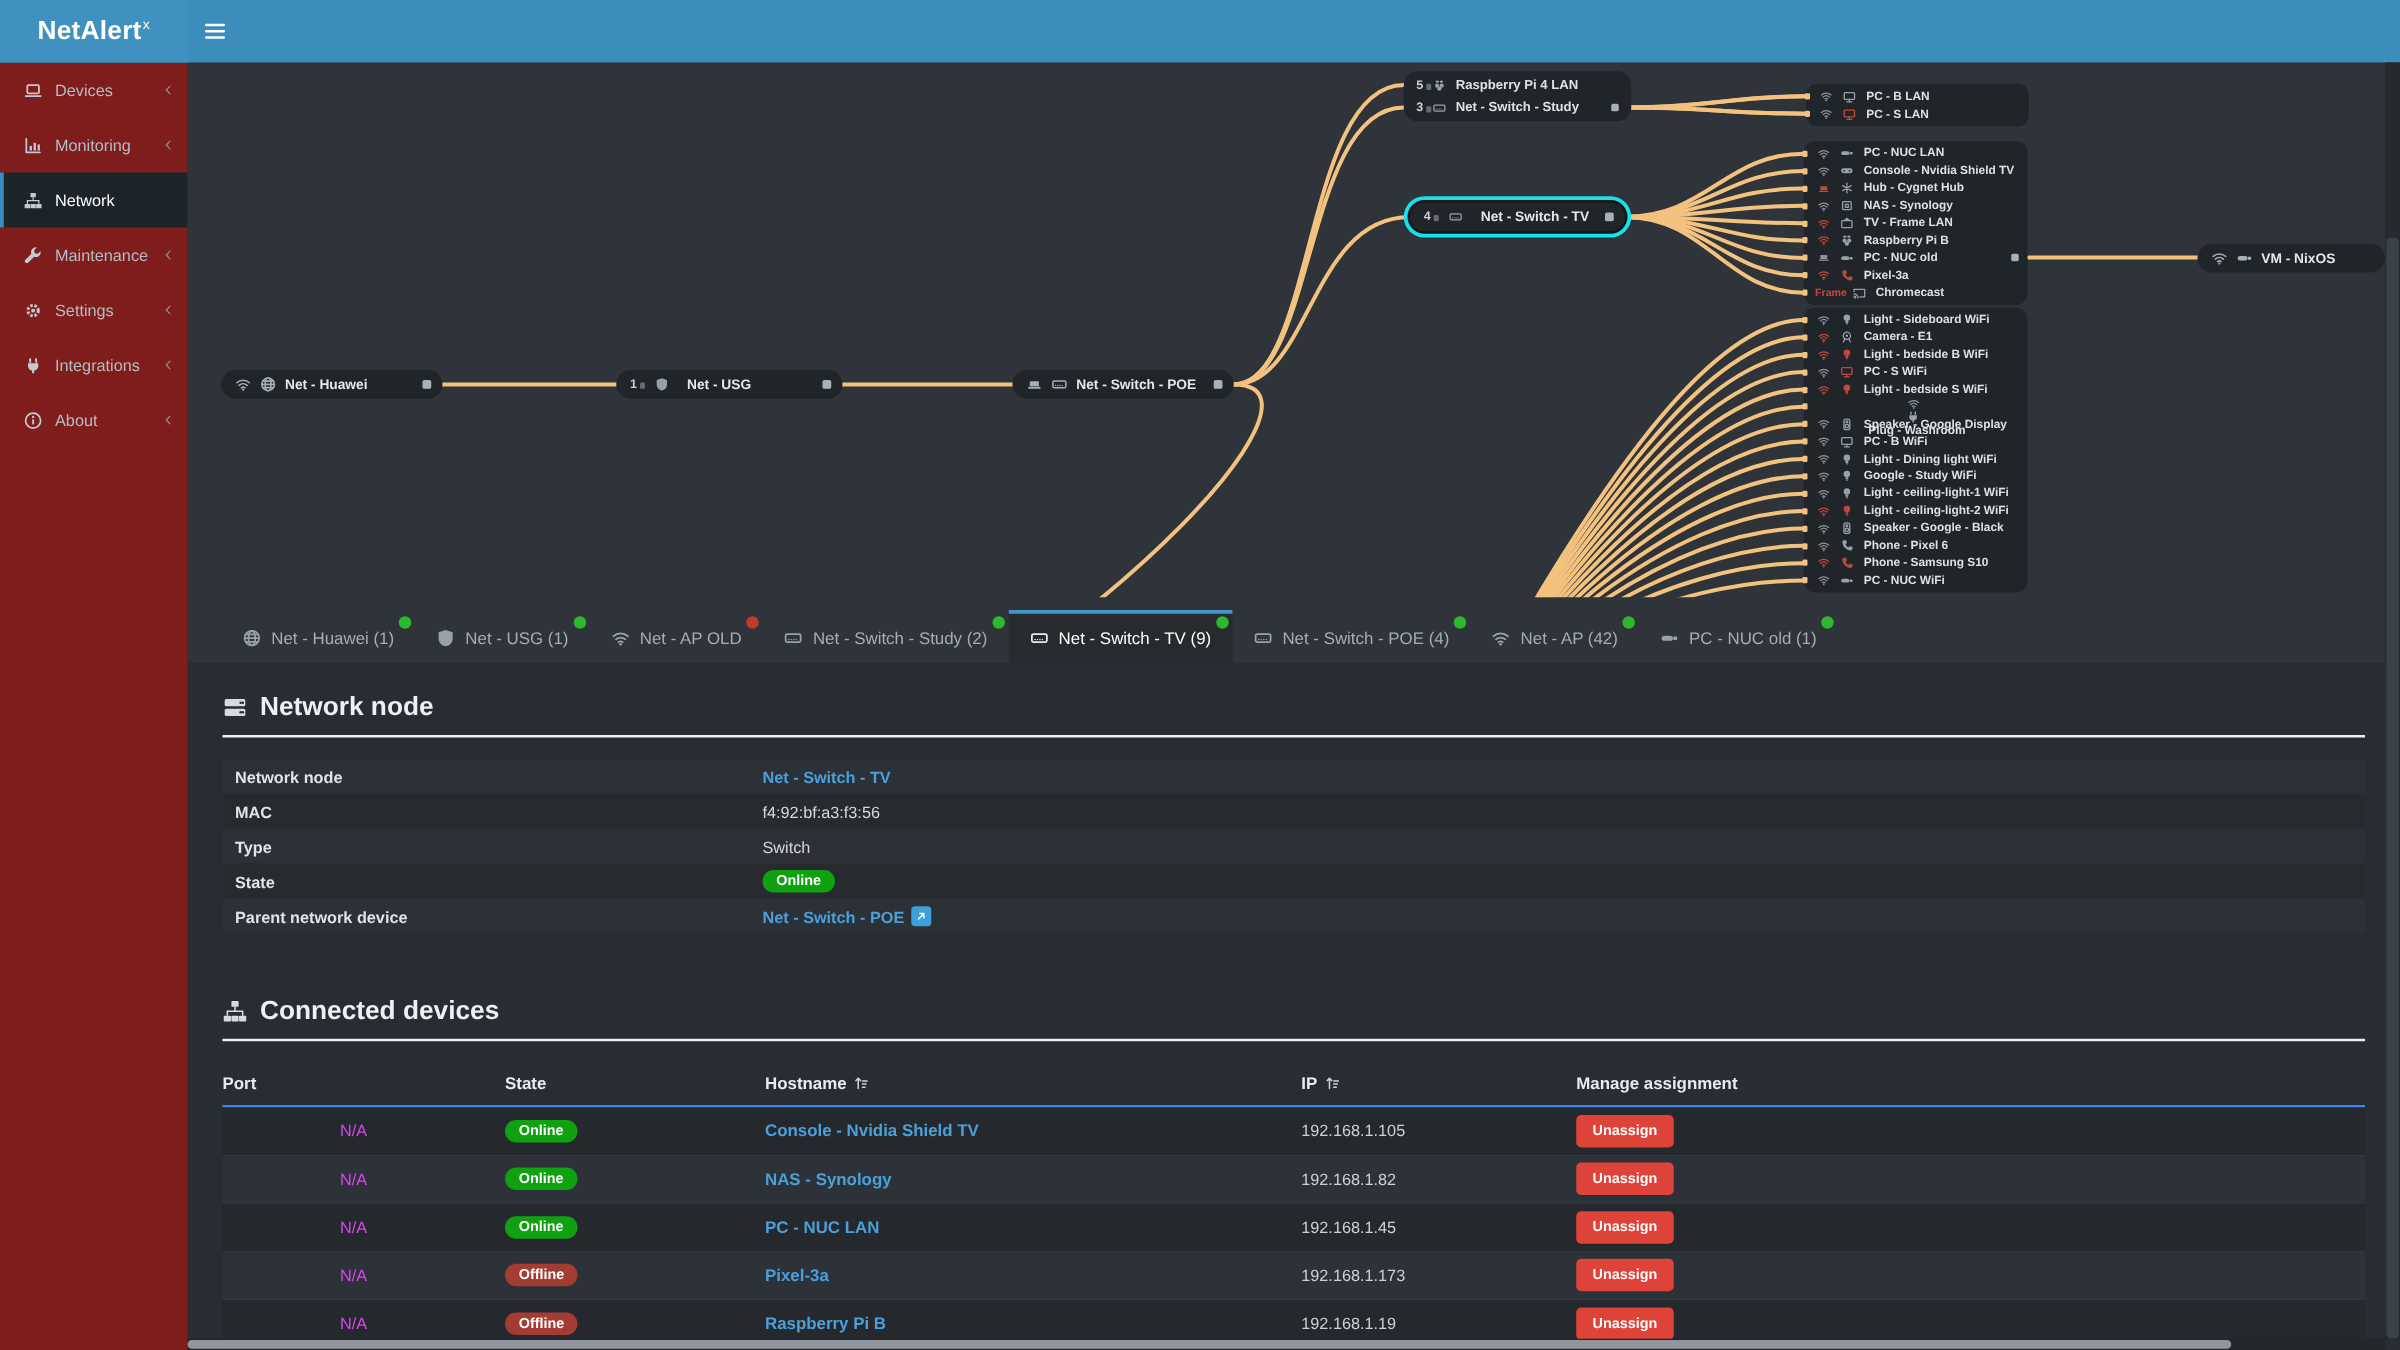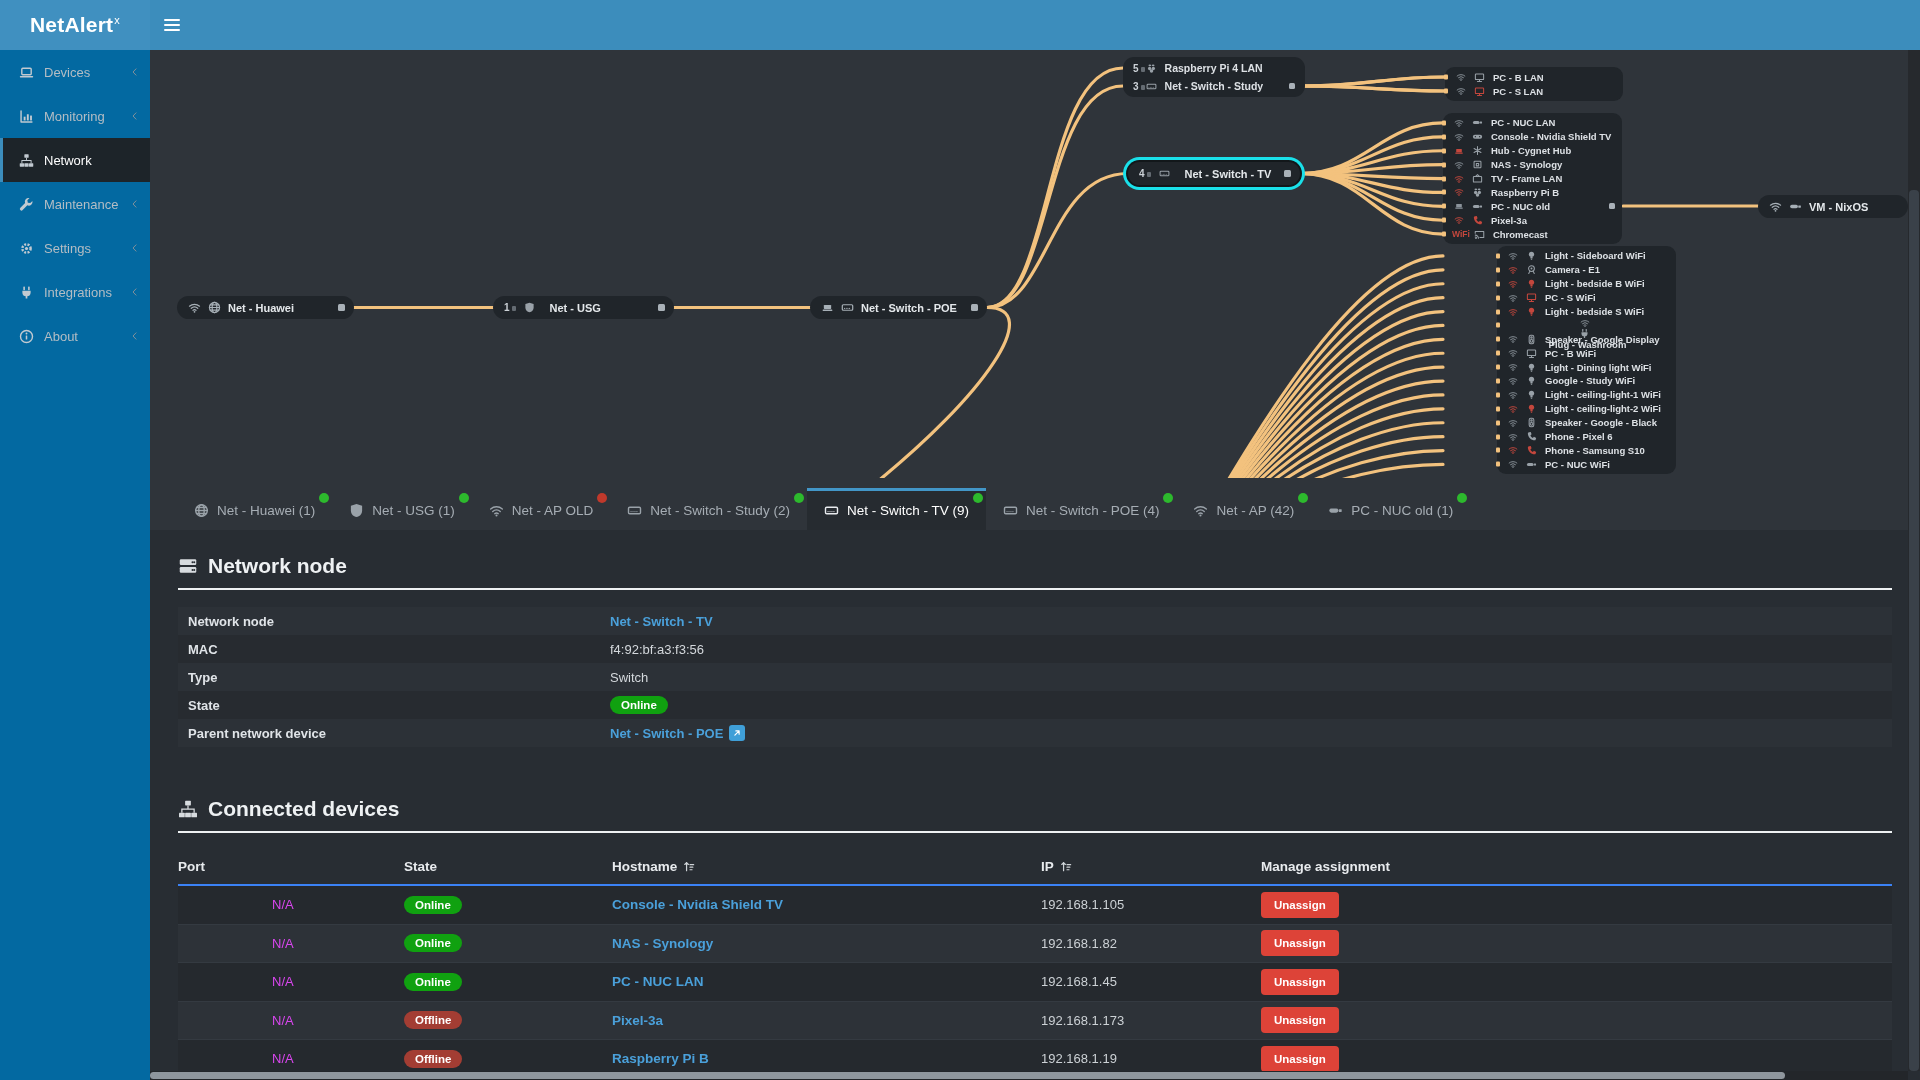--- a/index.html
+++ b/index.html
@@ -16,21 +16,21 @@
   .burger i { display:block; width:16px; height:2px; background:#fff; border-radius:1px; }
   .tb-right { margin-left:auto; display:flex; align-items:center; gap:14px; padding-right:14px; }
   .tb-ic { width:26px; height:26px; display:flex; align-items:center; justify-content:center; color:#fff; cursor:pointer; }
   .proc { font-family:"Liberation Mono", monospace; font-size:13px; color:#d9dcdf; background:#2a2e33;
     border:1px solid #3a4047; border-radius:4px; padding:4px 10px; margin-left:6px; }
   .userblock { color:#fff; font-size:12.5px; line-height:1.35; margin-left:10px; }
   .avatar { width:32px; height:32px; border-radius:50%; background:#141618; display:flex; align-items:center; justify-content:center; margin-left:4px; cursor:pointer; }
   .avatar svg { width:20px; height:20px; }
 
   
-  .sidebar { position:absolute; left:0; top:50px; bottom:0; width:150px; background:#0369a1; z-index:30; }
+  .sidebar { position:absolute; left:0; top:50px; bottom:0; width:150px; background:#7f1d1d; z-index:30; }
   .sitem { height:44px; display:flex; align-items:center; padding:0 10px 0 15px; color:#b4bdc4; font-size:13px; cursor:pointer; border-left:3px solid transparent; }
   .sitem .sic { width:17px; height:17px; display:flex; align-items:center; justify-content:center; color:#c2cad1; }
   .sitem .sic svg { width:15px; height:15px; }
   .sitem .slabel { margin-left:9px; }
   .sitem .chev { margin-left:auto; width:10px; height:10px; color:#8a9299; display:flex; }
   .sitem.active { background:#1d2429; border-left-color:#3c8dbc; color:#fff; }
 
   
   #diagram { position:absolute; left:150px; top:50px; width:1770px; height:428px; background:#2f343a; overflow:hidden; }
   #edges { position:absolute; left:0; top:0; }
@@ -548,33 +548,33 @@
         </span>
         <span class="di red">
           <svg viewBox="0 0 16 16" fill="currentColor" stroke="none">
             <path d="M3.5 2.3 6 1.4c.4-.1.8.1 1 .5l1 2.3c.1.4 0 .8-.3 1L6.4 6.4c.7 1.7 2 3 3.6 3.7l1.1-1.3c.3-.3.7-.4 1-.2l2.2 1.1c.4.2.6.6.4 1l-.9 2.3c-.1.4-.5.6-.9.6C7.2 13.4 2.8 9 2.7 3.2c0-.4.4-.8.8-.9z"></path>
           </svg>
         </span>
         <span>Pixel-3a</span>
       </div>
       <div class="trow" style="height: 13.9px;">
         <span class="stub"></span>
-        <span class="nonetxt">WiFi</span>
+        <span class="nonetxt">Frame</span>
         <span class="di">
           <svg viewBox="0 0 16 16" fill="none" stroke="currentColor" stroke-width="1.5" stroke-linecap="round" stroke-linejoin="round">
             <path d="M1.8 6V3.6h12.4v8.8H8.6"></path>
             <path d="M1.8 8.9a4.7 4.7 0 0 1 4.7 4.7"></path>
             <path d="M1.8 11.5a2.1 2.1 0 0 1 2.1 2.1"></path>
             <circle cx="2.3" cy="13.3" r=".9" fill="currentColor" stroke="none"></circle>
           </svg>
         </span>
         <span>Chromecast</span>
       </div>
     </div>
-    <div class="tgroup" style="left: 1347px; top: 196px; width: 179px;">
+    <div class="tgroup" style="left: 1293px; top: 196px; width: 179px;">
       <div class="trow" style="height: 13.9px;">
         <span class="stub"></span>
         <span class="ci">
           <svg viewBox="0 0 16 16" fill="none" stroke="currentColor" stroke-width="1.5" stroke-linecap="round" stroke-linejoin="round">
             <path d="M1.8 6.4a9.3 9.3 0 0 1 12.4 0"></path>
             <path d="M4 9a6 6 0 0 1 8 0"></path>
             <path d="M6.2 11.4a3 3 0 0 1 3.6 0"></path>
             <circle cx="8" cy="13.3" r="1.1" fill="currentColor" stroke="none"></circle>
           </svg>
         </span>

